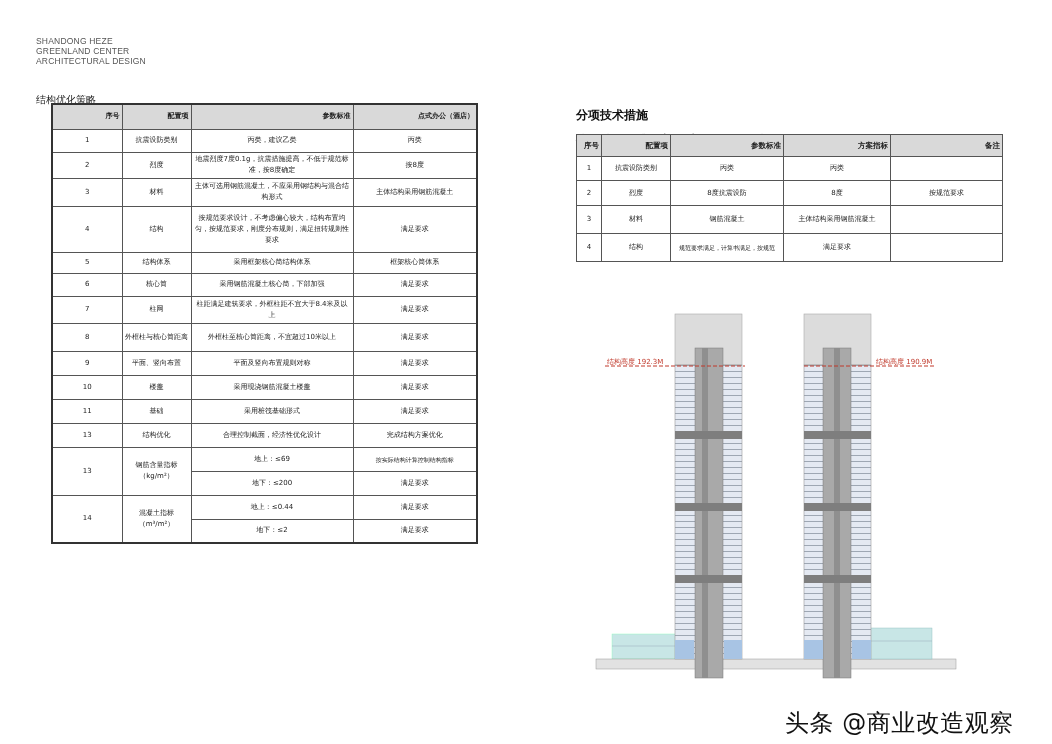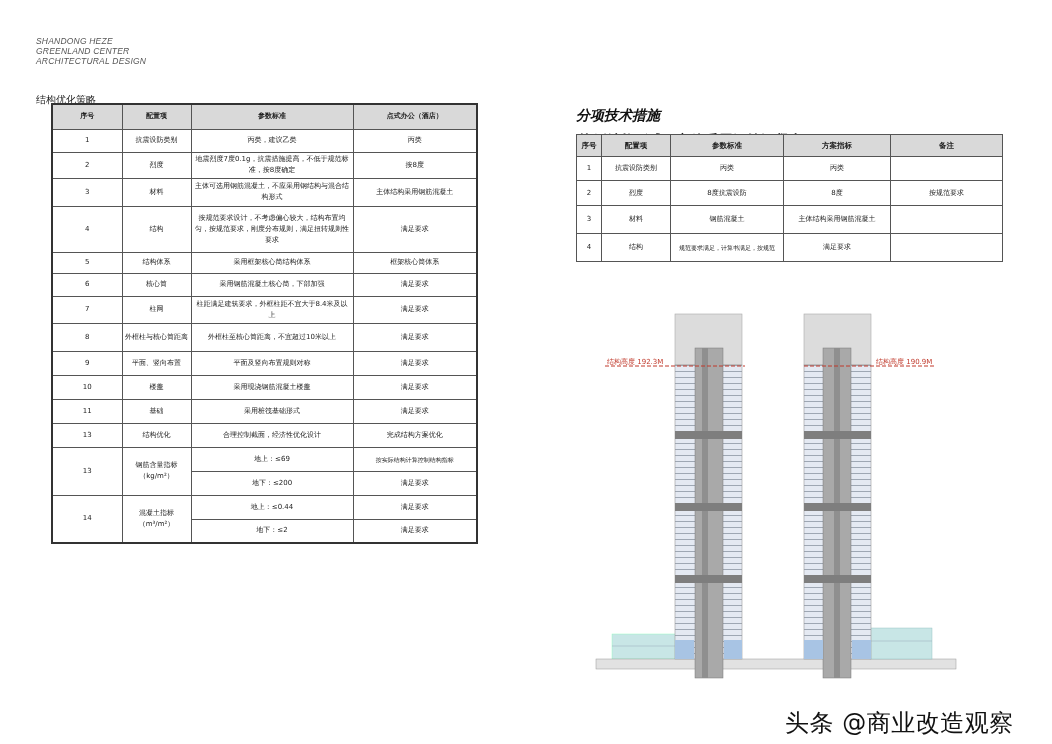--- a/index.html
+++ b/index.html
@@ -3,36 +3,36 @@
 <meta charset="utf-8">
 <style>
   html, body { margin:0; padding:0; }
   body {
     width:1052px; height:744px; position:relative; overflow:hidden;
     background:#ffffff; font-family:"DejaVu Sans", sans-serif; color:#222;
   }
   .project {
     position:absolute; left:36px; top:36px;
     font-family:"Liberation Sans", sans-serif; font-size:8.5px; line-height:10px;
-    color:#555; letter-spacing:0.2px;font-style:italic;
+    color:#555; letter-spacing:0.2px;
   }
   .page-title {
     position:absolute; left:36px; top:73px; font-size:10px; color:#222;margin-top:20px;
   }
   table.spec { position:absolute; border-collapse:collapse; table-layout:fixed; }
   table.spec td, table.spec th {
     border:1px solid #555; font-size:7px; text-align:center; vertical-align:middle;
     padding:1px 2px; line-height:11px; color:#222; font-weight:normal;
   }
-  table.spec th { background:#d9d9d9; font-weight:bold; }
+  table.spec th { background:#d9d9d9; font-weight:bold;text-align:right; }
   #left-table { left:51px; top:103px; width:425px; border:2px solid #333; }
   #right-table { left:576px; top:134px; width:426px; border:1.5px solid #444; }
   #right-table th { font-size:7.5px; }
   .rt-title {
-    position:absolute; left:576px; font-size:14px; font-weight:bold; color:#111;font-style:italic;
+    position:absolute; left:576px; font-size:12px; font-weight:bold; color:#111;
   }
   .elev { position:absolute; left:590px; top:300px; width:380px; height:380px; }
   .watermark {
     position:absolute; left:785px; top:694px; font-size:24px; color:#111;
     letter-spacing:0.5px; text-shadow:1px 1px 0 #fff, -1px -1px 0 #fff;margin-top:13px;
   }
 </style>
 </head>
 <body>
 

